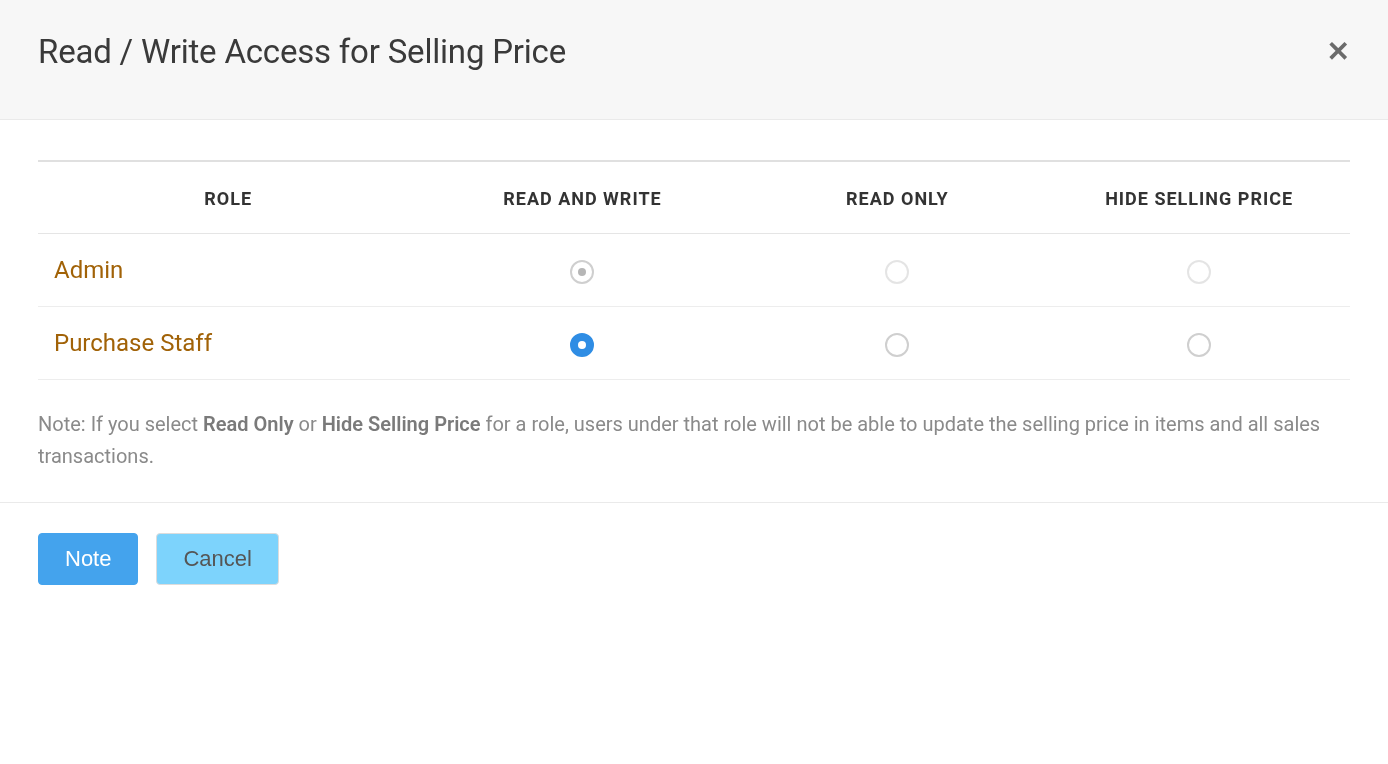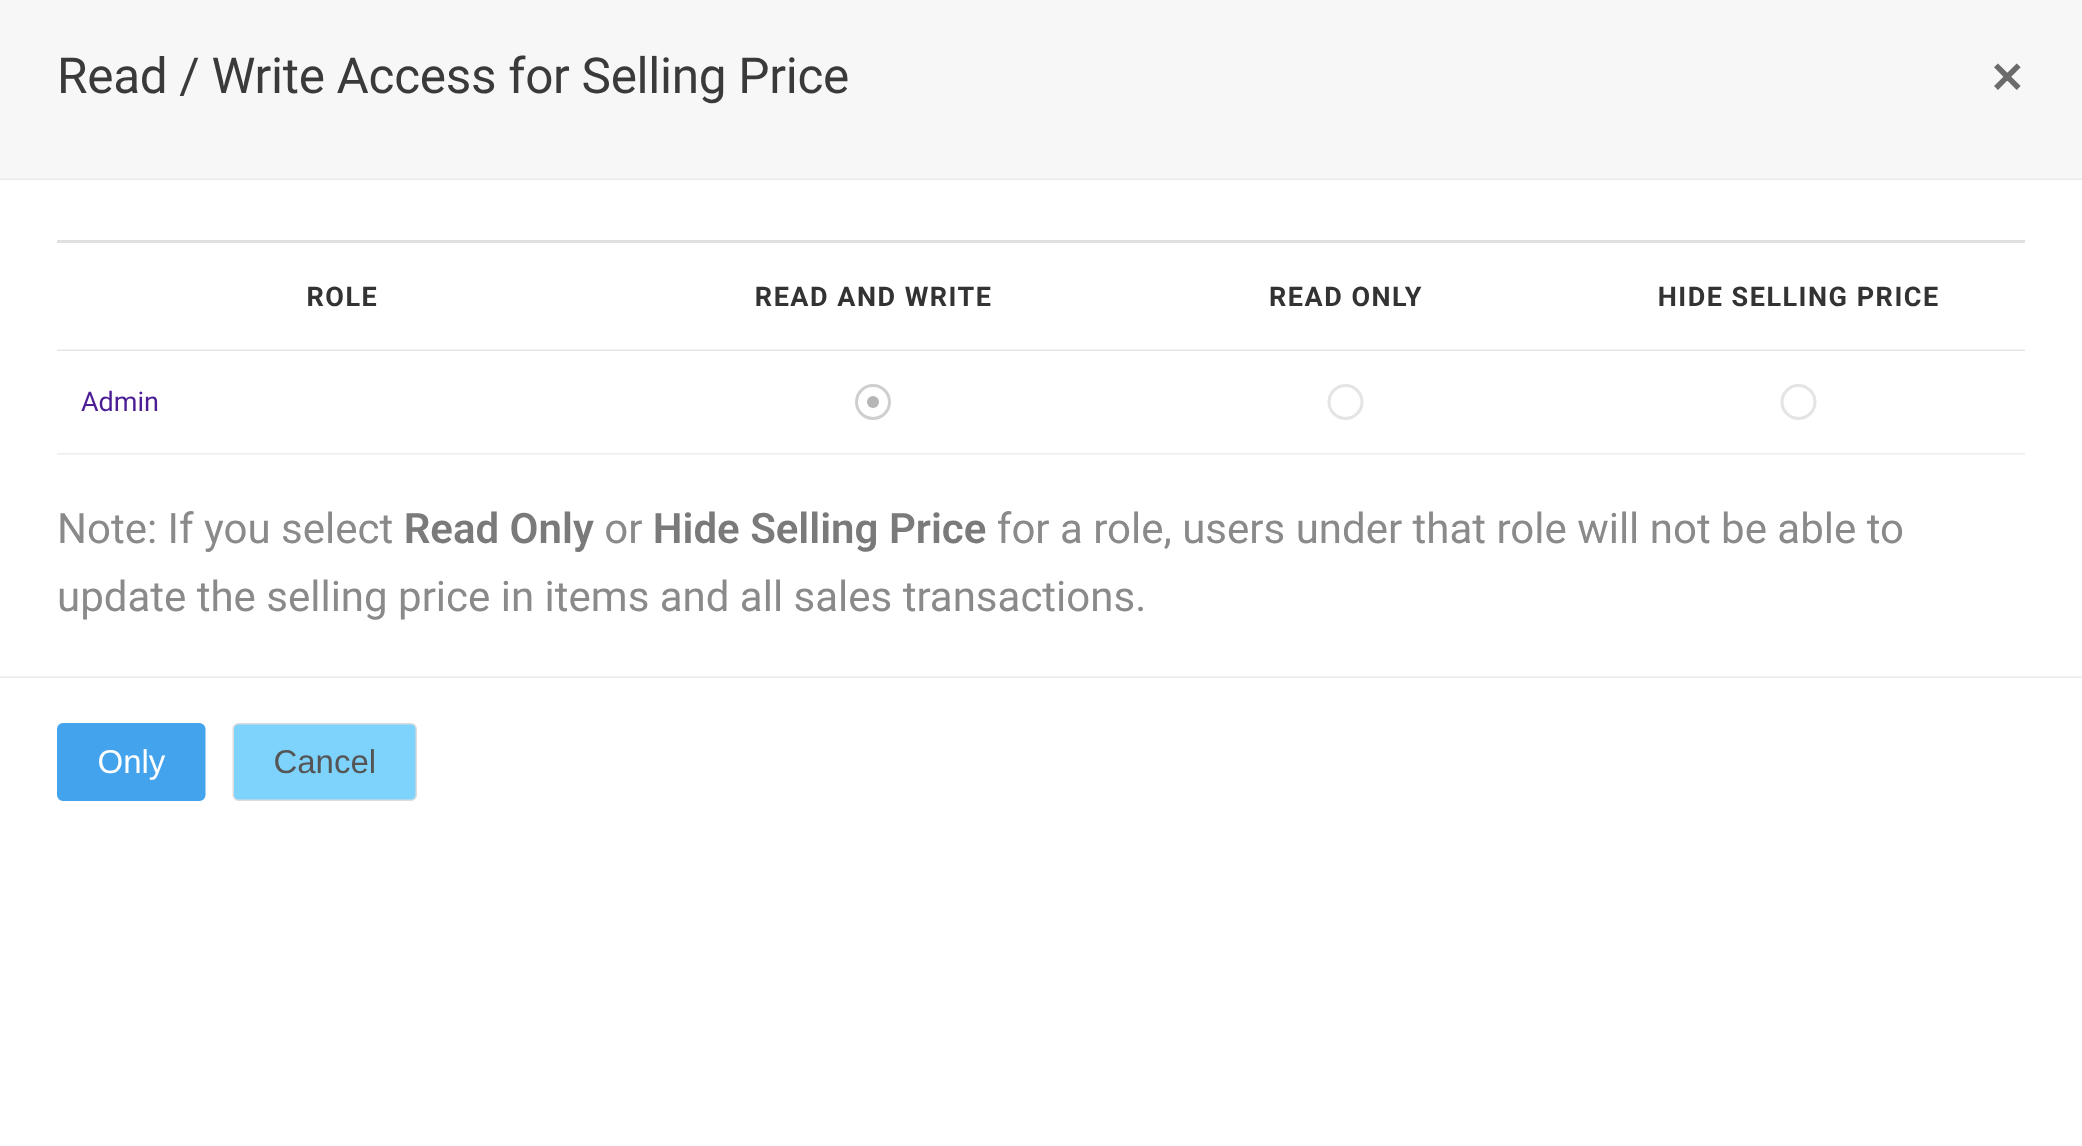--- a/index.html
+++ b/index.html
@@ -51,22 +51,22 @@
       color: #333;
       letter-spacing: 1px;
       border-bottom: 1px solid #e5e5e5;
     }
     table.roles thead th:first-child {
       padding-left: 16px;
     }
     table.roles thead th.center { }
     table.roles tbody td {
       padding: 22px 16px;
-      font-size: 18px;
-      color: #4c1d95;
+      font-size: 24px;
+      color: #a16207;
       border-bottom: 1px solid #ededed;
       vertical-align: middle;
     }
     table.roles tbody td.center { text-align: center; }
     .radio {
       display: inline-block;
       width: 24px;
       height: 24px;
       border-radius: 50%;
       border: 2px solid #cfcfcf;
@@ -97,21 +97,21 @@
       content: "";
       position: absolute;
       top: 50%; left: 50%;
       width: 8px; height: 8px;
       background: #b6b6b6;
       border-radius: 50%;
       transform: translate(-50%, -50%);
     }
     .note {
       margin-top: 28px;
-      font-size: 28px;
+      font-size: 20px;
       line-height: 1.6;
       color: #8a8a8a;
     }
     .note .strong {
       font-weight: 600;
       color: #7a7a7a;
     }
     .dialog-footer {
       border-top: 1px solid #eaeaea;
       padding: 30px 38px 30px 38px;
@@ -163,26 +163,32 @@
           <th class="center">HIDE SELLING PRICE</th>
         </tr>
       </thead>
       <tbody>
         <tr>
           <td>Admin</td>
           <td class="center"><span class="radio selected-gray"></span></td>
           <td class="center"><span class="radio" style="opacity:0.55;cursor:default"></span></td>
           <td class="center"><span class="radio" style="opacity:0.55;cursor:default"></span></td>
         </tr>
+        <tr>
+          <td>Purchase Staff</td>
+          <td class="center"><span class="radio selected-blue"></span></td>
+          <td class="center"><span class="radio"></span></td>
+          <td class="center"><span class="radio"></span></td>
+        </tr>
       </tbody>
     </table>
 
     <p class="note">
       <span>Note: If you select </span><span class="strong">Read Only</span><span> or </span><span class="strong">Hide Selling Price</span><span> for a role, users under that role will not be able to update the selling price in items and all sales transactions.</span>
     </p>
   </div>
 
   <div class="dialog-footer">
-    <button class="btn btn-primary">Only</button>
+    <button class="btn btn-primary">Note</button>
     <button class="btn btn-secondary">Cancel</button>
   </div>
 
 </div>
 
 </body></html>

